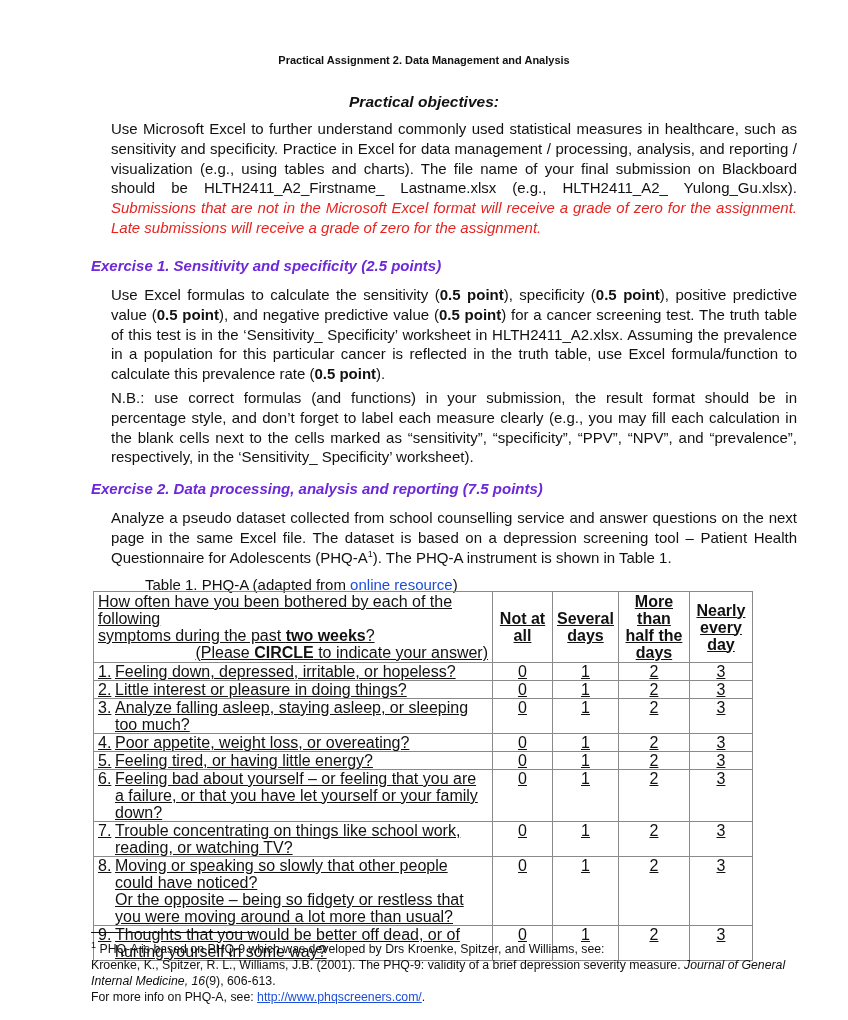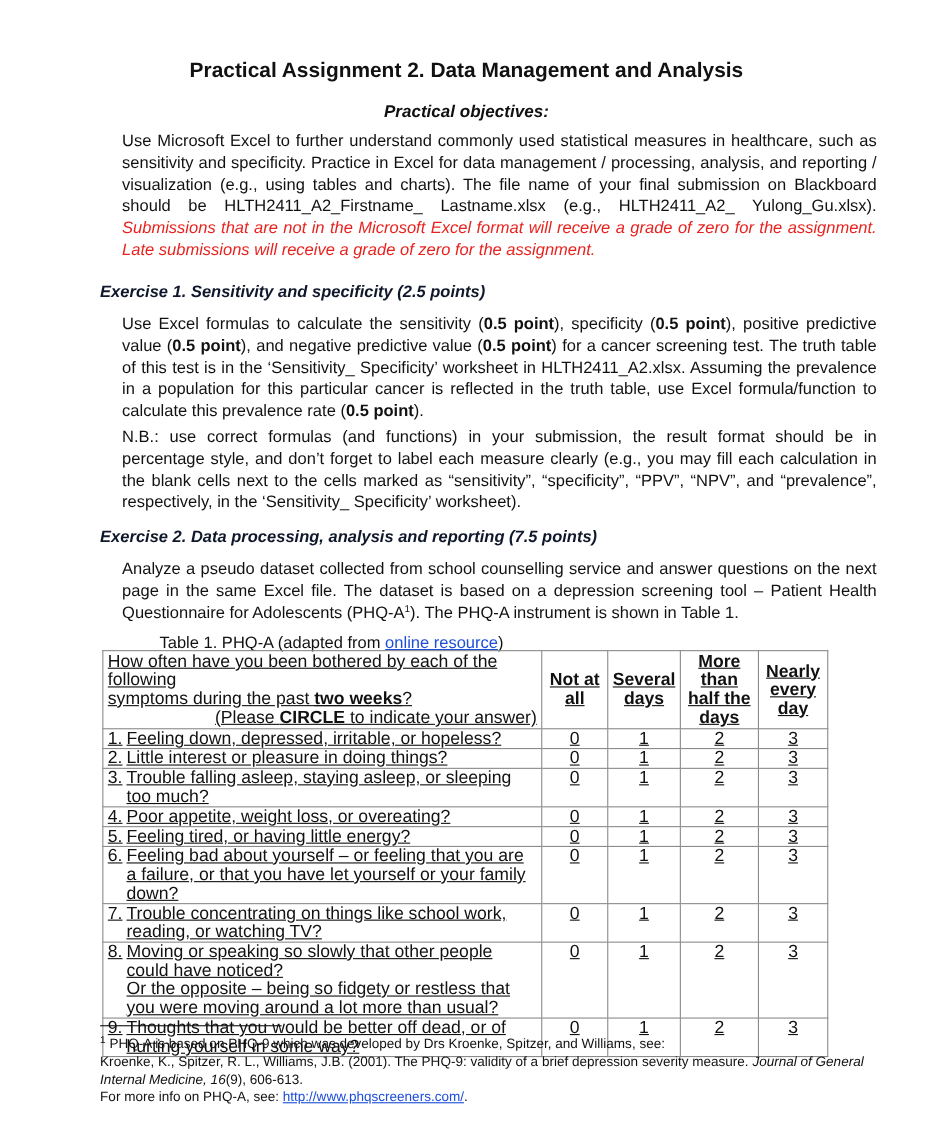--- a/index.html
+++ b/index.html
@@ -6,34 +6,34 @@
     body {
       width: 848px; height: 1020px; overflow: hidden;
       background: #ffffff;
       font-family: "Liberation Sans", sans-serif;
       color: #111;
       position: relative;
     }
     .page { position: absolute; left: 0; top: 0; width: 848px; height: 1020px; }
     .title {
       position: absolute; left: 0; width: 848px; top: 54px;
-      text-align: center; font-weight: bold; font-size: 19px;
+      text-align: center; font-weight: bold; font-size: 11px;
     }
     .subtitle {
       position: absolute; left: 0; width: 848px; top: 93px;
       text-align: center; font-weight: bold; font-style: italic; font-size: 15.5px;
     }
     .para {
       position: absolute; left: 91px; width: 686px;
       font-size: 15px; line-height: 19.8px; text-align: justify; margin-left: 20px;
     }
     .red { color: #e8231f; font-style: italic; }
     .heading {
       position: absolute; left: 91px;
-      color: #0f172a; font-weight: bold; font-style: italic; font-size: 15px;
+      color: #6d28d9; font-weight: bold; font-style: italic; font-size: 15px;
     }
     .caption { position: absolute; left: 145px; top: 576px; font-size: 15px; }
     .link { color: #1d4ed8; text-decoration: underline; }
     table.phq {
       position: absolute; left: 93px; top: 591px;
       border-collapse: collapse; font-size: 16px; line-height: 17px; text-decoration: underline;
     }
     table.phq td, table.phq th {
       border: 1px solid #8a8a8a; padding: 0 4px; vertical-align: top;
     }
@@ -107,21 +107,21 @@
           </td>
       <td class="num">0</td>
       <td class="num">1</td>
       <td class="num">2</td>
       <td class="num">3</td>
     </tr>
     <tr>
       <td>
             <div class="item">
               <span class="n">3.</span>
-              <span>Trouble falling asleep, staying asleep, or sleeping too much?</span>
+              <span>Analyze falling asleep, staying asleep, or sleeping too much?</span>
             </div>
           </td>
       <td class="num">0</td>
       <td class="num">1</td>
       <td class="num">2</td>
       <td class="num">3</td>
     </tr>
     <tr>
       <td>
             <div class="item">

